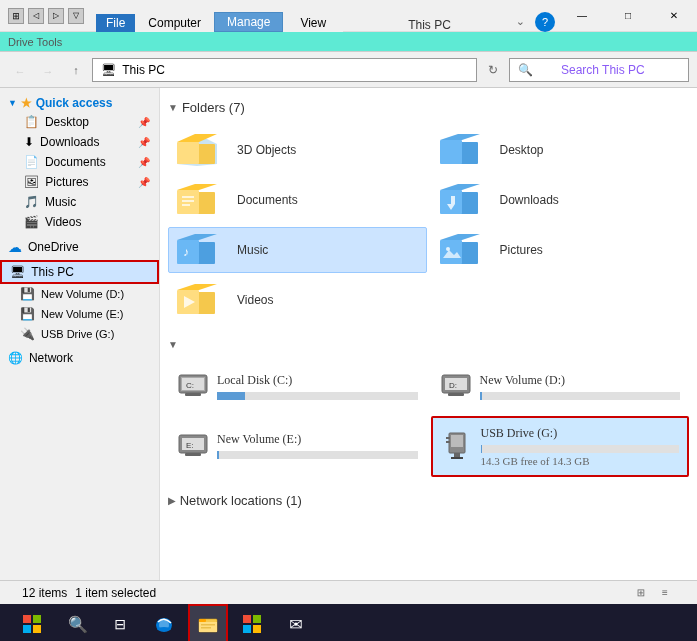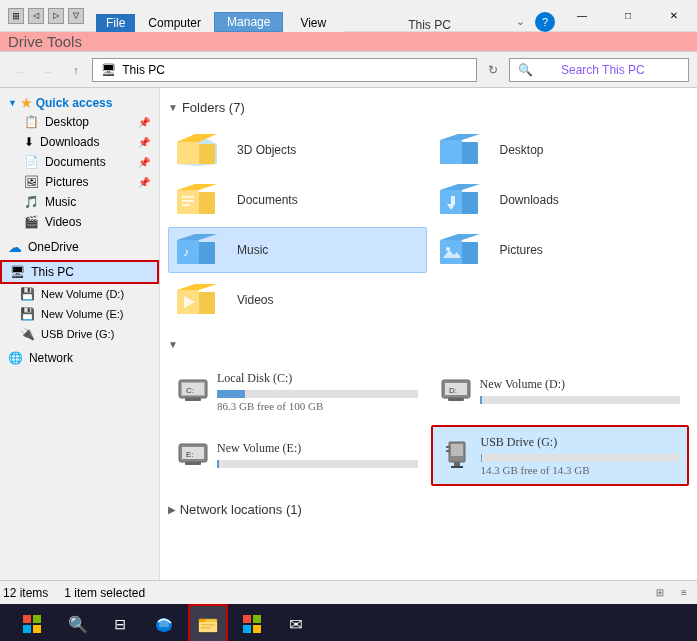--- a/index.html
+++ b/index.html
@@ -50,21 +50,21 @@
     .drive-item.selected { background: #cce8ff; border: 2px solid #cc0000; }
     .drive-icon { width: 32px; height: 32px; flex-shrink: 0; }
     .drive-info { flex: 1; font-family: Liberation Serif, serif; }
     .drive-name { font-size: 12px; color: #333; margin-bottom: 4px; }
     .drive-bar-bg { height: 8px; background: #e0e0e0; border-radius: 0; margin-bottom: 2px; }
     .drive-bar-fill { height: 100%; background: #5b9bd5; border-radius: 0; }
     .drive-bar-fill.usb { background: #5b9bd5; }
     .drive-space { font-size: 11px; color: #666; }
 
     
-    .status-bar { height: 24px; background: #f0f0f0; border-top: 1px solid #ccc; display: flex; align-items: center; padding: 0 3px; gap: 16px; font-size: 12px; }
+    .status-bar { height: 24px; background: #f0f0f0; border-top: 1px solid #ccc; display: flex; align-items: center; padding: 0 22px; gap: 8px; font-size: 12px; }
     .status-right { margin-left: auto; display: flex; gap: 4px; }
     .view-btn { width: 20px; height: 20px; display: flex; align-items: center; justify-content: center; font-size: 10px; color: #666; cursor: pointer; }
 
     
     .taskbar { height: 40px; background: #1a1a2e; display: flex; align-items: center; padding: 0 8px; gap: 4px; }
     .taskbar-start { width: 48px; height: 40px; display: flex; align-items: center; justify-content: center; cursor: pointer; }
     .taskbar-search { width: 36px; height: 36px; display: flex; align-items: center; justify-content: center; color: white; cursor: pointer; font-size: 16px; }
     .taskbar-btn { width: 40px; height: 40px; display: flex; align-items: center; justify-content: center; color: white; cursor: pointer; font-size: 16px; }
     .taskbar-btn.highlighted { background: rgba(255,255,255,0.1); border: 2px solid #cc0000; }
     .taskbar-spacer { flex: 1; }
@@ -89,21 +89,21 @@
     <div style="display:flex; align-items:center; gap:2px; margin-right:4px;">
       <div style="font-size:11px; color:#666; margin-right:8px;">⌄</div>
       <div style="width:20px;height:20px;background:#0078d7;color:white;display:flex;align-items:center;justify-content:center;font-size:11px;border-radius:50%;">?</div>
     </div>
     <div class="title-ctrl">—</div>
     <div class="title-ctrl">□</div>
     <div class="title-ctrl close">✕</div>
   </div>
 </div>
 
-<div class="ribbon-content" style="background:#fca5a5; border-bottom:1px solid #ccc; height:20px; font-size:15px; color:#555; padding-left:8px;">
+<div class="ribbon-content" style="background:#5eead4; border-bottom:1px solid #ccc; height:20px; font-size:11px; color:#555; padding-left:8px;">
   <span>Drive Tools</span>
 </div>
 
 <div class="address-bar">
   <div class="nav-btn disabled">←</div>
   <div class="nav-btn disabled">→</div>
   <div class="nav-btn">↑</div>
   <div class="address-path">
     <span style="margin-right:6px;">🖥</span>
     <span>This PC</span>
@@ -294,21 +294,20 @@
             <rect x="5" y="7" width="22" height="12" fill="#ddd"></rect>
             <text x="9" y="17" font-size="8" fill="#333">C:</text>
             <rect x="8" y="22" width="16" height="3" rx="1" fill="#666"></rect>
           </svg>
         </div>
         <div class="drive-info">
           <div class="drive-name">Local Disk (C:)</div>
           <div class="drive-bar-bg">
             <div class="drive-bar-fill" style="width:14%;"></div>
           </div>
-          <div class="drive-space">86.3 GB free of 100 GB</div>
         </div>
       </div>
 
       <div class="drive-item">
         <div class="drive-icon">
           <svg width="32" height="28" viewBox="0 0 32 28">
             <rect x="2" y="4" width="28" height="18" rx="2" fill="#888" stroke="#666" stroke-width="1"></rect>
             <rect x="5" y="7" width="22" height="12" fill="#ddd"></rect>
             <text x="9" y="17" font-size="8" fill="#333">D:</text>
             <rect x="8" y="22" width="16" height="3" rx="1" fill="#666"></rect>

